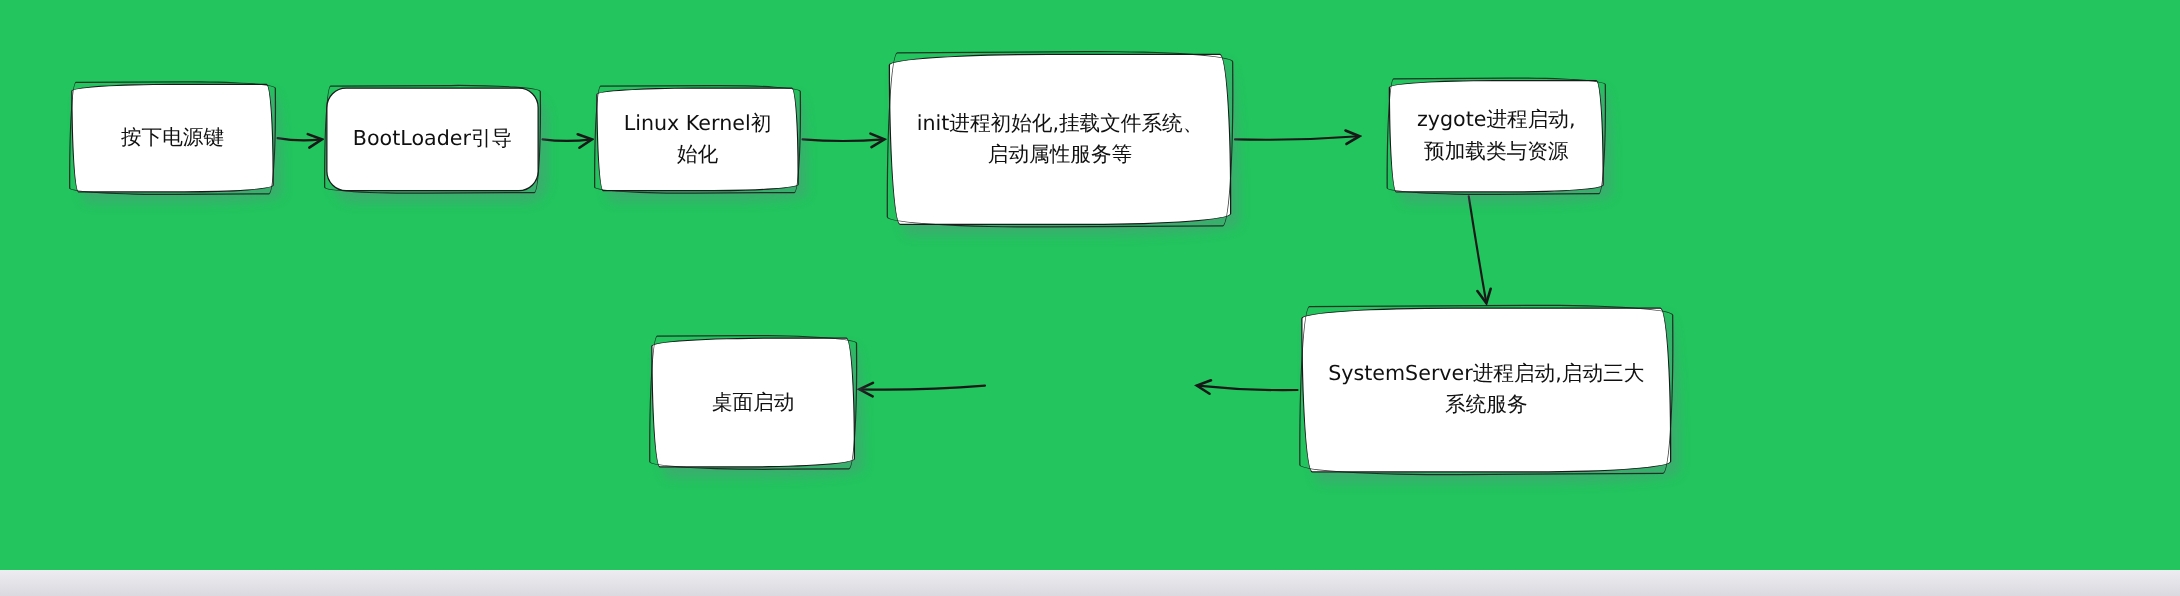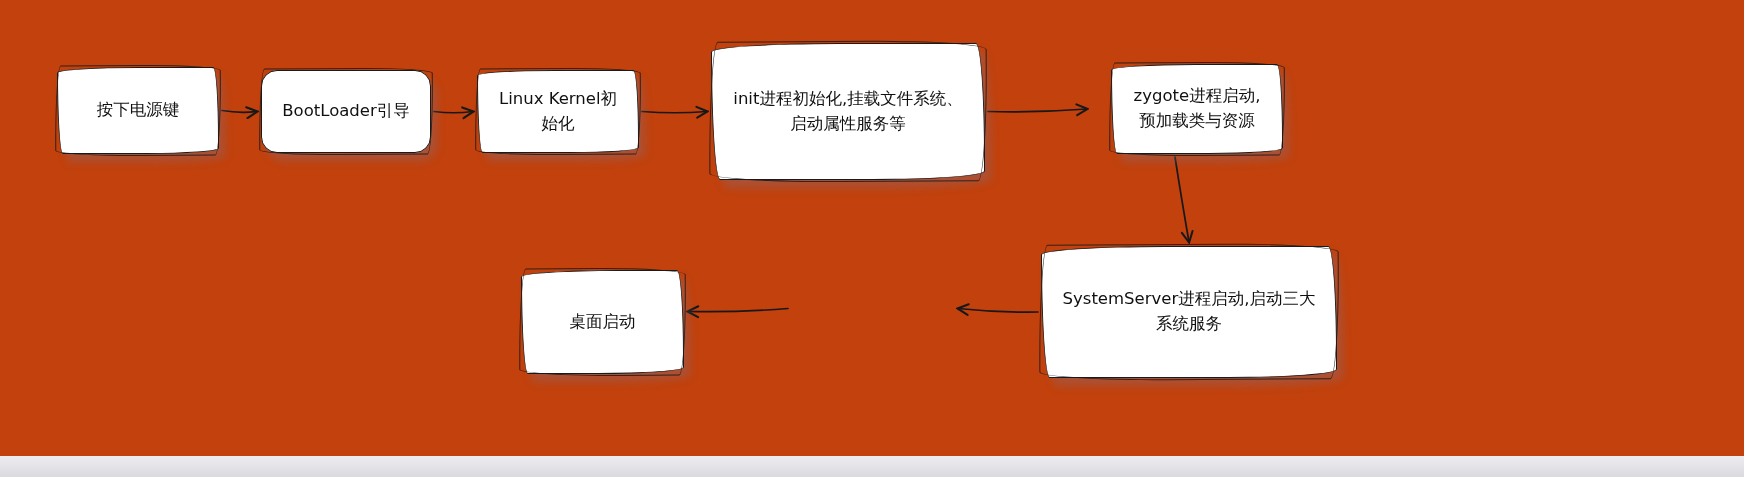--- a/index.html
+++ b/index.html
@@ -5,21 +5,21 @@
   html, body {
     margin: 0;
     padding: 0;
     background: #ffffff;
     font-family: "DejaVu Sans", "Liberation Sans", sans-serif;
   }
   .canvas {
     position: relative;
     width: 1744px;
     height: 477px;
-    background: #c2410c;
+    background: #22c55e;
     overflow: hidden;
   }
   #edges-svg {
     position: absolute;
     left: 0;
     top: 0;
     pointer-events: none;
   }
   .edge {
     fill: none;

